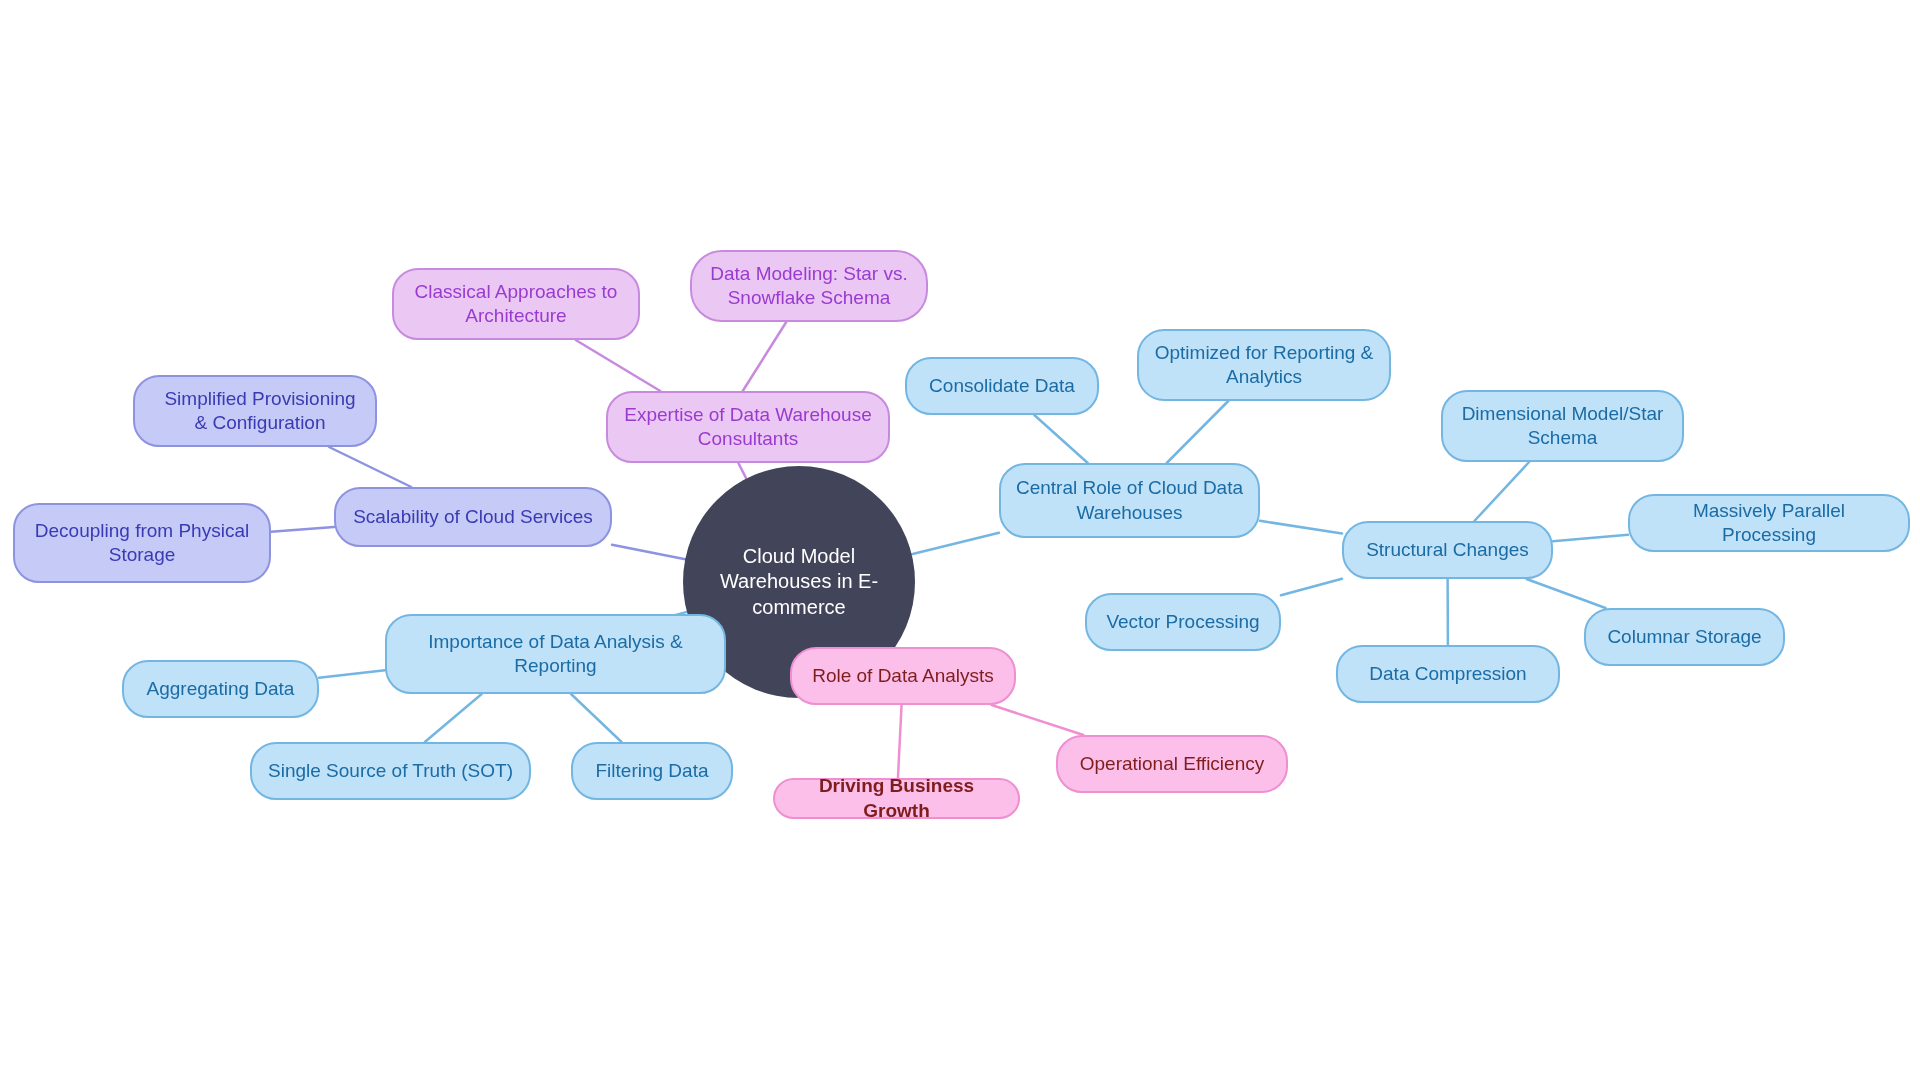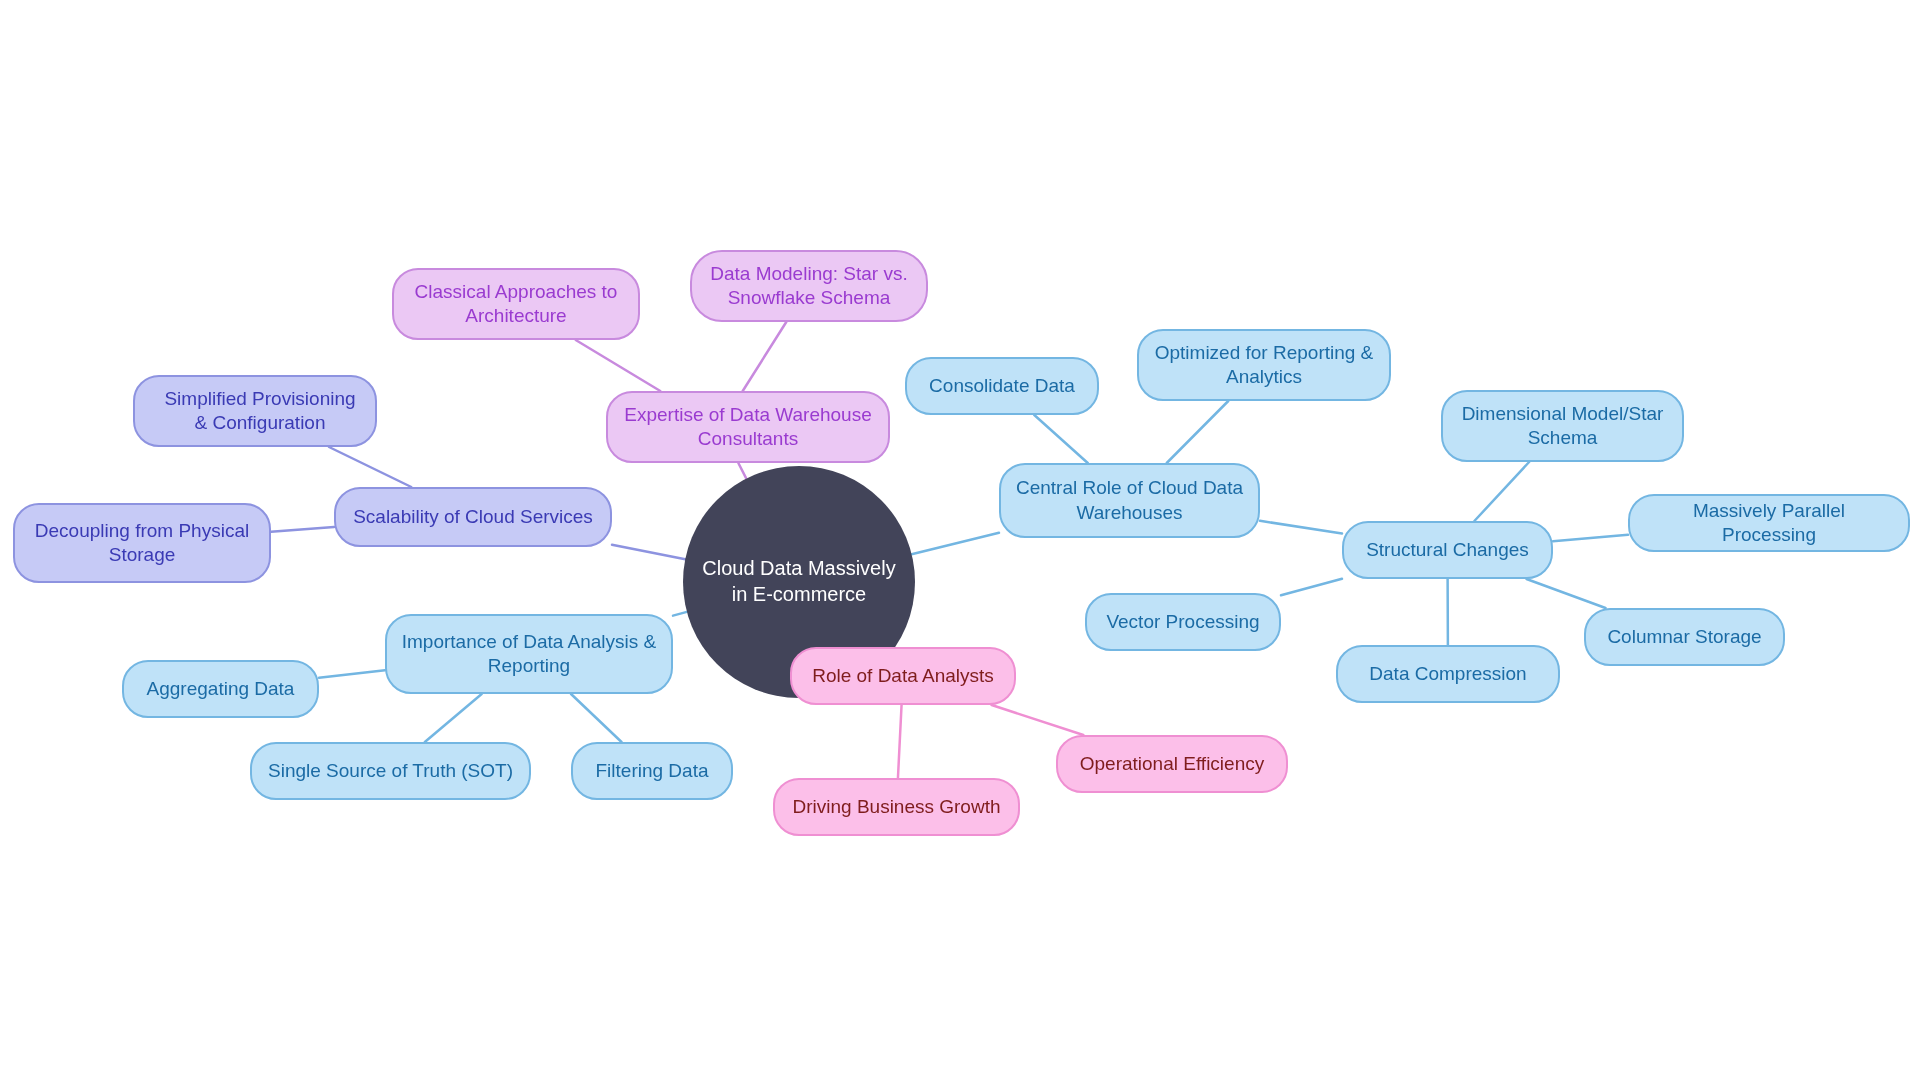--- a/index.html
+++ b/index.html
@@ -93,37 +93,37 @@
       <line x1="1087.7423580786026" y1="463" x2="1034.292576419214" y2="415" stroke="#73b6e2" stroke-width="2.5" stroke-linecap="round"></line>
       <line x1="1166.7232472324724" y1="463" x2="1228.2656826568266" y2="401" stroke="#73b6e2" stroke-width="2.5" stroke-linecap="round"></line>
       <line x1="1260" y1="520.813679245283" x2="1342" y2="533.5778301886793" stroke="#73b6e2" stroke-width="2.5" stroke-linecap="round"></line>
       <line x1="1474.3951612903227" y1="521" x2="1529.1129032258063" y2="462" stroke="#73b6e2" stroke-width="2.5" stroke-linecap="round"></line>
       <line x1="1553" y1="541.139968895801" x2="1628" y2="534.8413685847589" stroke="#73b6e2" stroke-width="2.5" stroke-linecap="round"></line>
       <line x1="1526.5" y1="579" x2="1605.5" y2="608" stroke="#73b6e2" stroke-width="2.5" stroke-linecap="round"></line>
       <line x1="1447.616935483871" y1="579" x2="1447.883064516129" y2="645" stroke="#73b6e2" stroke-width="2.5" stroke-linecap="round"></line>
       <line x1="1342" y1="578.7183364839319" x2="1281" y2="595.3232514177694" stroke="#73b6e2" stroke-width="2.5" stroke-linecap="round"></line>
     </svg>
   <div id="nodes-layer">
-      <div class="node root" style="left: 683px; top: 466px; width: 232px; height: 232px;"><span>Cloud Data Massively in E-commerce</span></div>
+      <div class="node root" style="left: 683px; top: 466px; width: 232px; height: 232px;"><span>Cloud Model Warehouses in E-commerce</span></div>
       <div class="node violet" style="left: 578px; top: 391px; width: 284px; height: 72px; margin-left: 28px;"><span>Expertise of Data Warehouse Consultants</span></div>
       <div class="node violet" style="left: 392px; top: 268px; width: 248px; height: 72px;"><span>Classical Approaches to Architecture</span></div>
       <div class="node violet" style="left: 690px; top: 250px; width: 238px; height: 72px; border-radius: 32px;"><span>Data Modeling: Star vs. Snowflake Schema</span></div>
       <div class="node periwinkle" style="left: 334px; top: 487px; width: 278px; height: 60px;"><span>Scalability of Cloud Services</span></div>
       <div class="node periwinkle" style="left: 133px; top: 375px; width: 244px; height: 72px; padding-left: 24px;"><span>Simplified Provisioning &amp; Configuration</span></div>
       <div class="node periwinkle" style="left: 13px; top: 503px; width: 258px; height: 80px;"><span>Decoupling from Physical Storage</span></div>
-      <div class="node blue" style="left: 385px; top: 614px; width: 288px; height: 80px;"><span>Importance of Data Analysis &amp; Reporting</span></div>
+      <div class="node blue" style="left: 385px; top: 614px; width: 341px; height: 80px;"><span>Importance of Data Analysis &amp; Reporting</span></div>
       <div class="node blue" style="left: 122px; top: 660px; width: 197px; height: 58px;"><span>Aggregating Data</span></div>
       <div class="node blue" style="left: 250px; top: 742px; width: 281px; height: 58px;"><span>Single Source of Truth (SOT)</span></div>
       <div class="node blue" style="left: 571px; top: 742px; width: 162px; height: 58px;"><span>Filtering Data</span></div>
       <div class="node pink" style="left: 790px; top: 647px; width: 226px; height: 58px;"><span>Role of Data Analysts</span></div>
-      <div class="node pink" style="left: 773px; top: 778px; width: 247px; height: 58px;"><span>Driving Business Growth</span></div>
+      <div class="node pink" style="left: 773px; top: 778px; width: 247px; height: 41px; font-weight: bold;"><span>Driving Business Growth</span></div>
       <div class="node pink" style="left: 1056px; top: 735px; width: 232px; height: 58px;"><span>Operational Efficiency</span></div>
       <div class="node blue" style="left: 999px; top: 463px; width: 261px; height: 75px;"><span>Central Role of Cloud Data Warehouses</span></div>
       <div class="node blue" style="left: 905px; top: 357px; width: 194px; height: 58px;"><span>Consolidate Data</span></div>
-      <div class="node blue" style="left: 1137px; top: 329px; width: 254px; height: 72px;"><span>Optimized for Reporting &amp; Analytics</span></div>
+      <div class="node blue" style="left: 1137px; top: 329px; width: 254px; height: 72px; border-radius: 27px;"><span>Optimized for Reporting &amp; Analytics</span></div>
       <div class="node blue" style="left: 1342px; top: 521px; width: 211px; height: 58px;"><span>Structural Changes</span></div>
       <div class="node blue" style="left: 1441px; top: 390px; width: 243px; height: 72px;"><span>Dimensional Model/Star Schema</span></div>
       <div class="node blue" style="left: 1628px; top: 494px; width: 282px; height: 58px;"><span>Massively Parallel Processing</span></div>
       <div class="node blue" style="left: 1584px; top: 608px; width: 201px; height: 58px;"><span>Columnar Storage</span></div>
       <div class="node blue" style="left: 1336px; top: 645px; width: 224px; height: 58px;"><span>Data Compression</span></div>
       <div class="node blue" style="left: 1085px; top: 593px; width: 196px; height: 58px;"><span>Vector Processing</span></div>
     </div>
 </div>
 
 </body></html>

